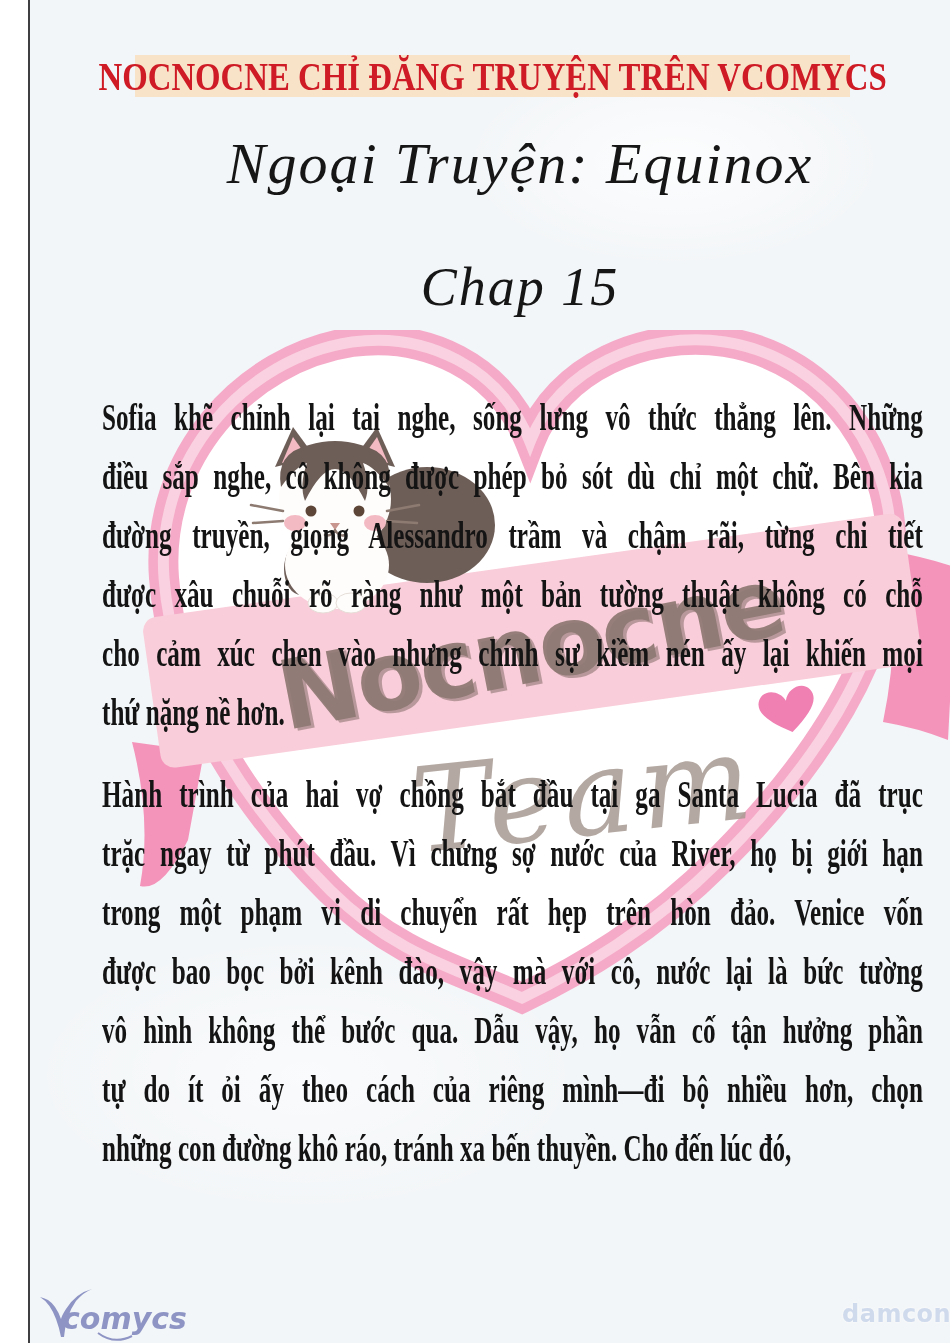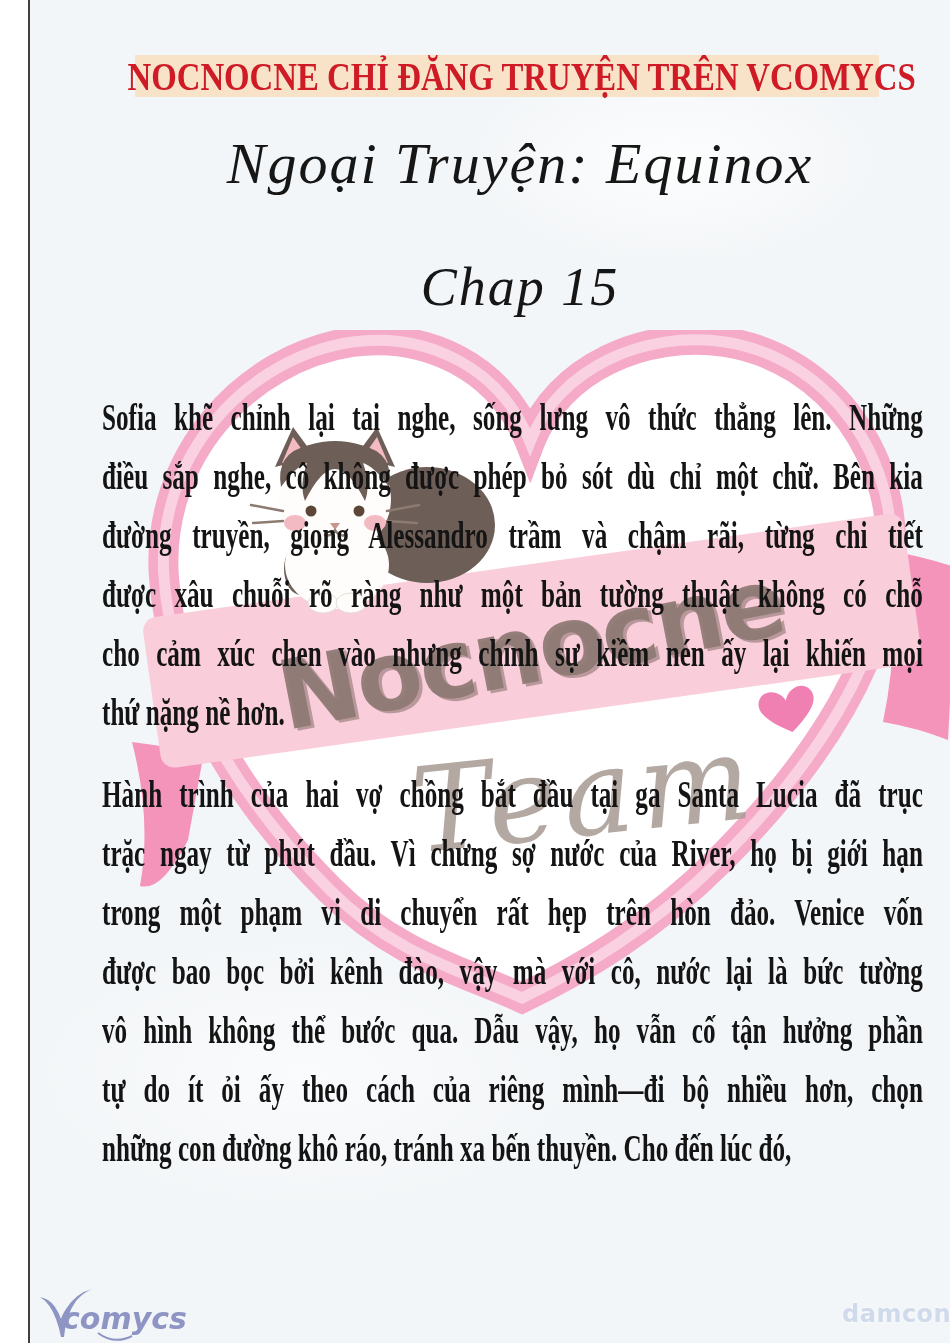--- a/index.html
+++ b/index.html
@@ -14,21 +14,21 @@
   body{width:950px;height:1343px;position:relative;overflow:hidden;background:var(--margin_bg);
        font-family:"Liberation Serif","DejaVu Serif",serif;}
   .page{position:absolute;left:30px;top:0;width:920px;height:1343px;background:var(--page_bg);}
   .page::before{content:"";position:absolute;inset:0;
      background:radial-gradient(ellipse 300px 150px at 70% 12%, rgba(255,255,255,.8), rgba(255,255,255,0) 70%),
                 radial-gradient(ellipse 400px 200px at 30% 80%, rgba(255,255,255,.55), rgba(255,255,255,0) 70%);}
   .edge-line{position:absolute;left:28px;top:0;width:2px;height:1343px;background:var(--edge_line);z-index:9;}
   .margin-strip{position:absolute;left:0;top:0;width:28px;height:1343px;background:var(--margin_bg);z-index:8;}
 
   .notice{position:absolute;left:105px;top:55px;width:715px;height:42px;background:var(--notice_bg);
-          display:flex;align-items:center;justify-content:center;z-index:3;padding-left:29px;}
+          display:flex;align-items:center;justify-content:center;z-index:3;}
   .notice span{white-space:nowrap;font-weight:bold;font-size:40px;color:var(--notice_text);
           letter-spacing:0px;transform:scaleX(0.82);transform-origin:center;}
 
   .story-title{position:absolute;left:30px;top:130px;width:920px;text-align:center;z-index:3;
           font-style:italic;font-weight:500;font-size:58px;color:#161616;letter-spacing:2px;}
   .chapter-title{position:absolute;left:30px;top:256px;width:920px;text-align:center;z-index:3;
           font-style:italic;font-weight:500;font-size:54px;color:#161616;letter-spacing:2px;}
 
   .watermark{position:absolute;left:100px;top:330px;z-index:1;}
   .c-heart-fill{fill:#ffffff;stroke:var(--heart_pink);stroke-width:30;}

